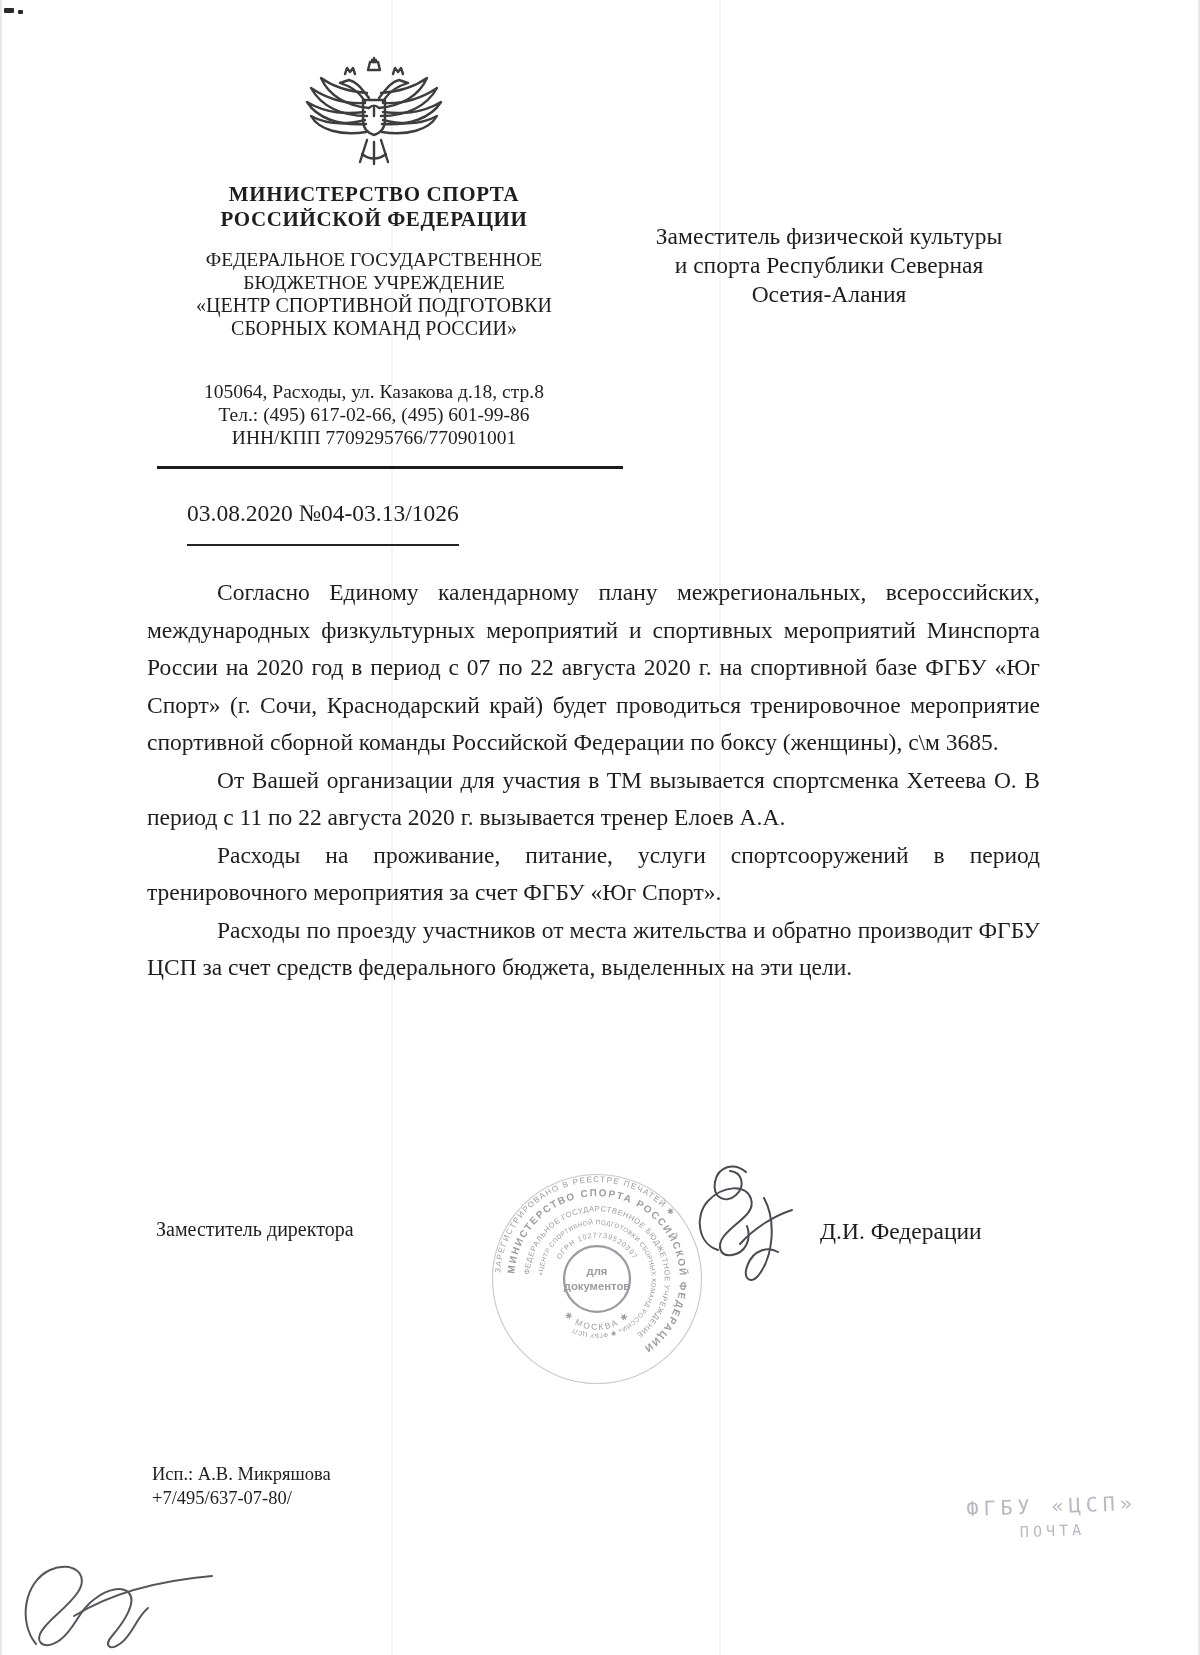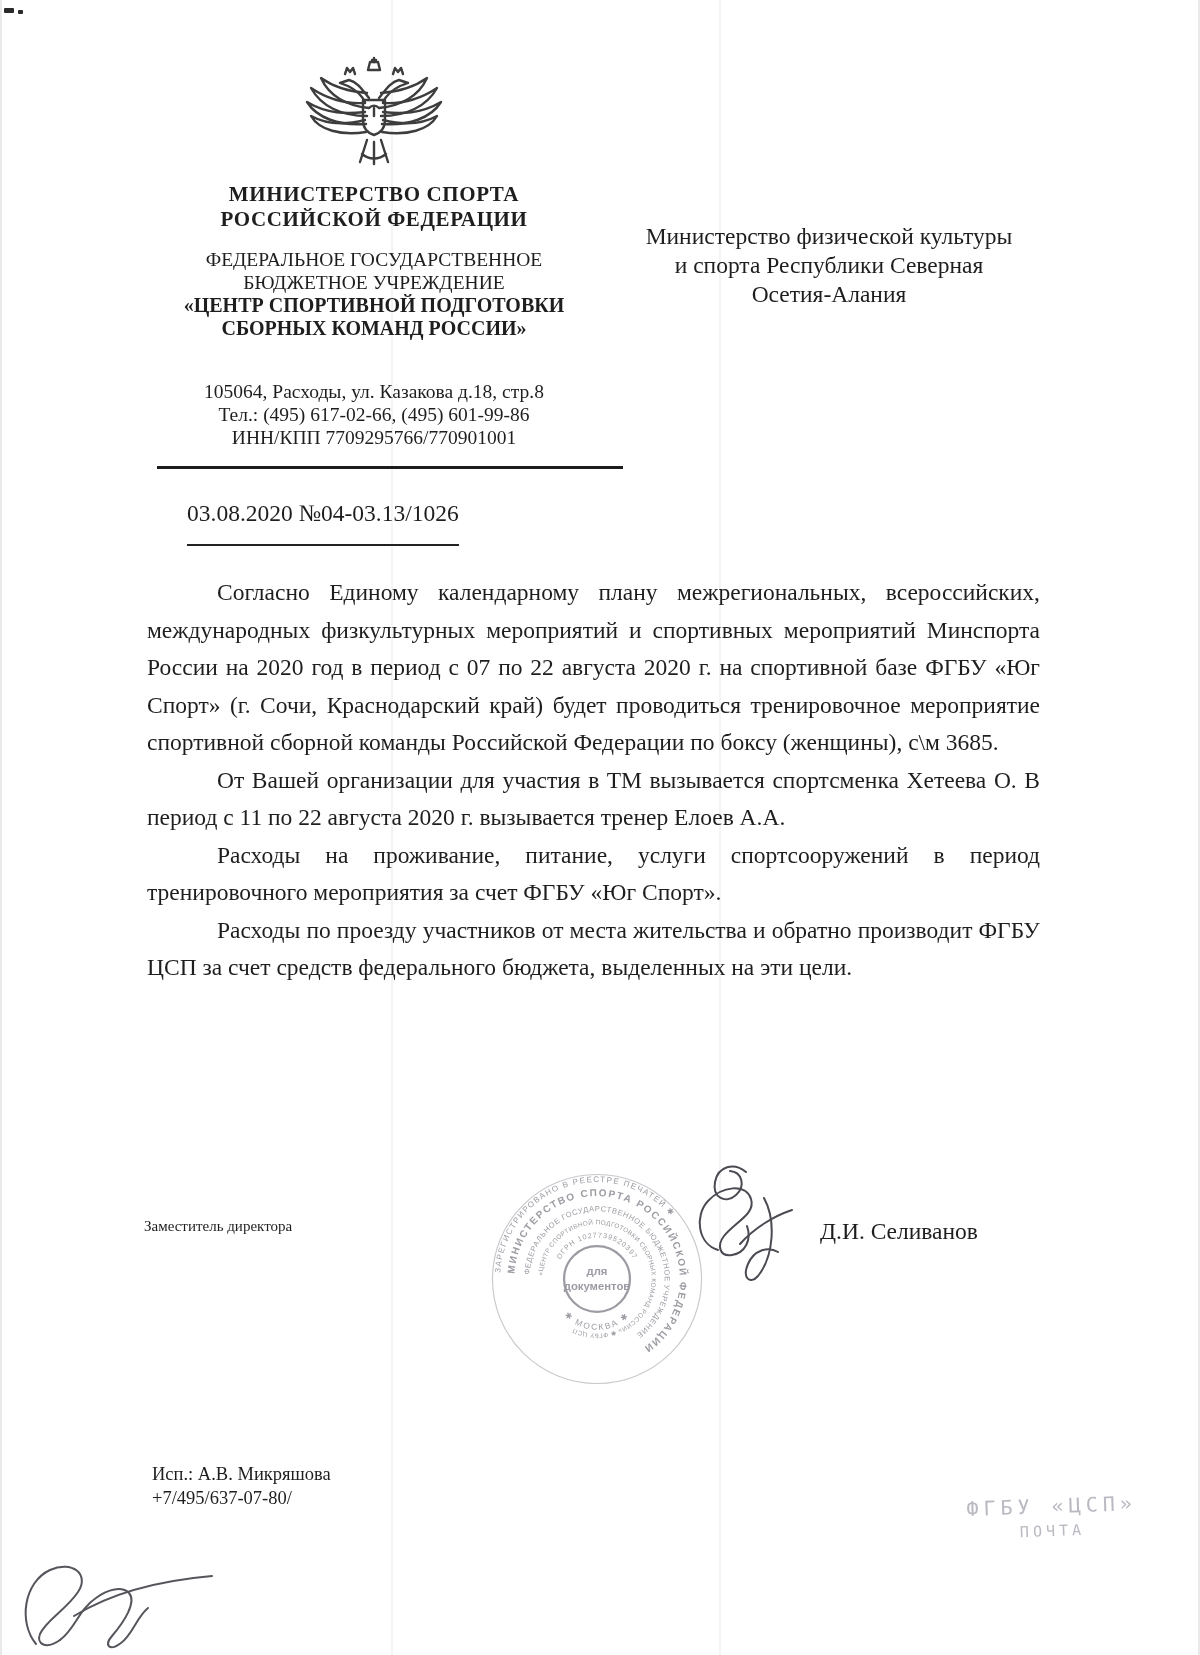--- a/index.html
+++ b/index.html
@@ -9,37 +9,37 @@
     font-family:"Liberation Serif","DejaVu Serif",serif;color:#1e1e1e;
   }
   .fold{position:absolute;top:0;bottom:0;width:2px;background:rgba(0,0,0,0.045);}
   .speck{position:absolute;background:#2a2a2a;border-radius:1px;}
 
   
   .lh{position:absolute;left:138px;top:56px;width:468px;text-align:center;}
   .lh .arms{display:block;margin:0 auto 8px auto;}
   .lh .min{font-weight:bold;font-size:21px;line-height:25px;letter-spacing:.6px;}
   .lh .org{margin-top:16px;font-size:19.5px;line-height:23px;}
-  .lh .org .b{font-weight:bold;font-size:20px;}
+  .lh .org .b{font-weight:normal;font-size:20px;}
   .lh .addr{margin-top:40px;font-size:19.5px;line-height:23px;}
 
   
   .rcp{position:absolute;left:612px;top:222px;width:430px;text-align:center;
        font-size:23.5px;line-height:29px;}
 
   .sep{position:absolute;left:155px;top:466px;width:466px;height:3px;background:#1c1c1c;}
 
   .ref{position:absolute;left:185px;top:500px;font-size:23.5px;
        border-bottom:2px solid #222;padding-bottom:17px;}
 
   .body-text{position:absolute;left:145px;top:574px;width:893px;
        font-size:23.5px;line-height:37.5px;text-align:justify;}
   .body-text p{margin:0;text-indent:70px;}
 
-  .sig-title{position:absolute;left:142px;top:1218px;font-size:15px;}
+  .sig-title{position:absolute;left:154px;top:1218px;font-size:20px;}
   .sig-name{position:absolute;left:818px;top:1218px;font-size:23.5px;}
 
   .stamp-wrap{position:absolute;left:482px;top:1166px;width:226px;height:226px;opacity:.82;}
   .stamp-wrap svg{display:block;}
   .stamp-text{font-family:"Liberation Sans","DejaVu Sans",sans-serif;fill:#86868f;}
   .scribble{position:absolute;}
 
   .exec{position:absolute;left:150px;top:1462px;font-size:18.5px;line-height:24px;}
 
   .mail-stamp{position:absolute;left:955px;top:1494px;width:190px;text-align:center;
@@ -98,38 +98,38 @@
       <div class="b">СБОРНЫХ КОМАНД РОССИИ»</div>
     </div>
     <div class="addr">
       <div>105064, Расходы, ул. Казакова д.18, стр.8</div>
       <div>Тел.: (495) 617-02-66, (495) 601-99-86</div>
       <div>ИНН/КПП 7709295766/770901001</div>
     </div>
   </div>
 
   <div class="rcp">
-    <div>Министерство физической культуры</div>
+    <div>Заместитель физической культуры</div>
     <div>и спорта Республики Северная</div>
     <div>Осетия-Алания</div>
   </div>
 
   <div class="sep"></div>
 
   <div class="ref">03.08.2020 №04-03.13/1026</div>
 
   <div class="body-text">
     <p>Согласно Единому календарному плану межрегиональных, всероссийских, международных физкультурных мероприятий и спортивных мероприятий Минспорта России на 2020 год в период с 07 по 22 августа 2020 г.  на спортивной базе ФГБУ «Юг Спорт» (г. Сочи, Краснодарский край) будет проводиться тренировочное мероприятие спортивной сборной команды Российской Федерации по боксу (женщины), с\м 3685.</p>
     <p>От Вашей организации для участия в ТМ вызывается спортсменка Хетеева О. В период с 11 по 22 августа 2020 г. вызывается тренер Елоев А.А.</p>
     <p>Расходы на проживание, питание, услуги спортсооружений в период тренировочного мероприятия за счет ФГБУ «Юг Спорт».</p>
     <p>Расходы по проезду участников от места жительства и обратно производит ФГБУ ЦСП за счет средств федерального бюджета, выделенных на эти цели.</p>
   </div>
 
   <div class="sig-title">Заместитель директора</div>
-  <div class="sig-name">Д.И. Селиванов</div>
+  <div class="sig-name">Д.И. Федерации</div>
 
   <div class="stamp-wrap">
     <svg width="226" height="226" viewBox="0 0 240 240">
       <defs>
         <path id="ring-outer-p" d="M17,120 A103,103 0 1,1 223,120 A103,103 0 1,1 17,120"></path>
         <path id="ring-min-p" d="M32,120 A88,88 0 1,1 208,120 A88,88 0 1,1 32,120"></path>
         <path id="ring-org1-p" d="M48,120 A72,72 0 1,1 192,120 A72,72 0 1,1 48,120"></path>
         <path id="ring-org2-p" d="M62,120 A58,58 0 1,1 178,120 A58,58 0 1,1 62,120"></path>
         <path id="ogrn-p" d="M76,120 A44,44 0 0,1 164,120"></path>
         <path id="city-p" d="M72,126 A48,48 0 0,0 168,126"></path>

